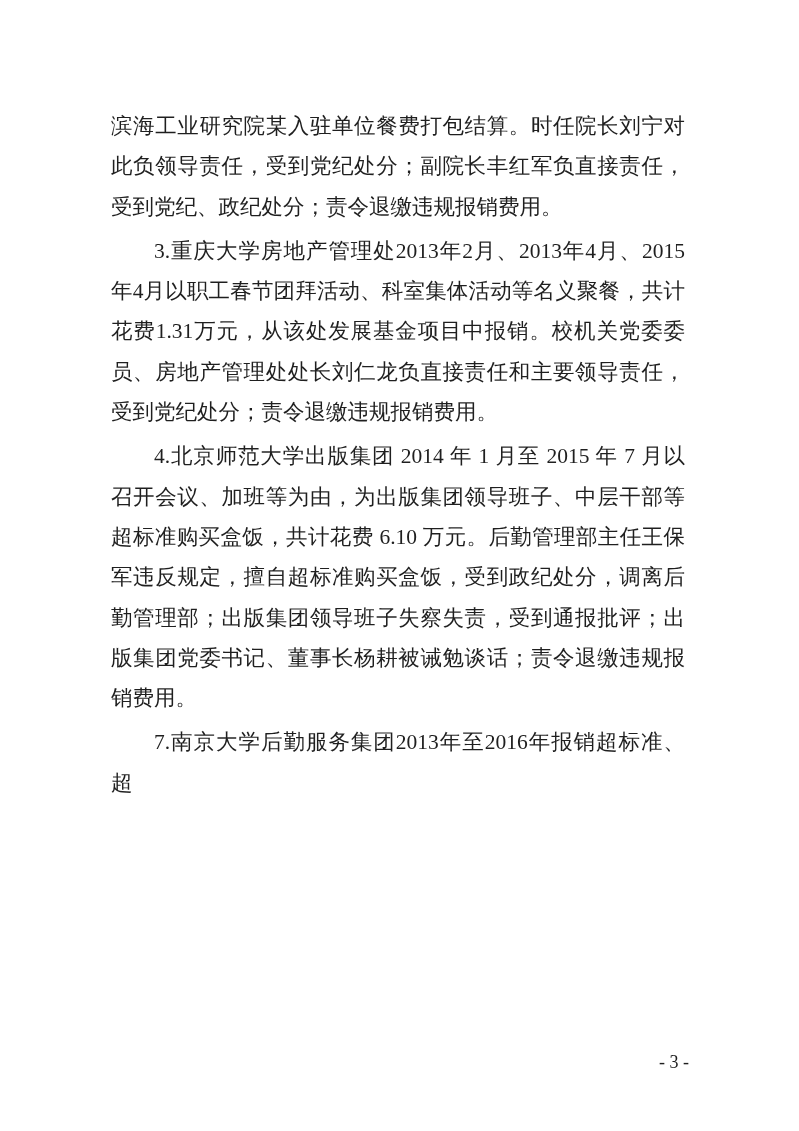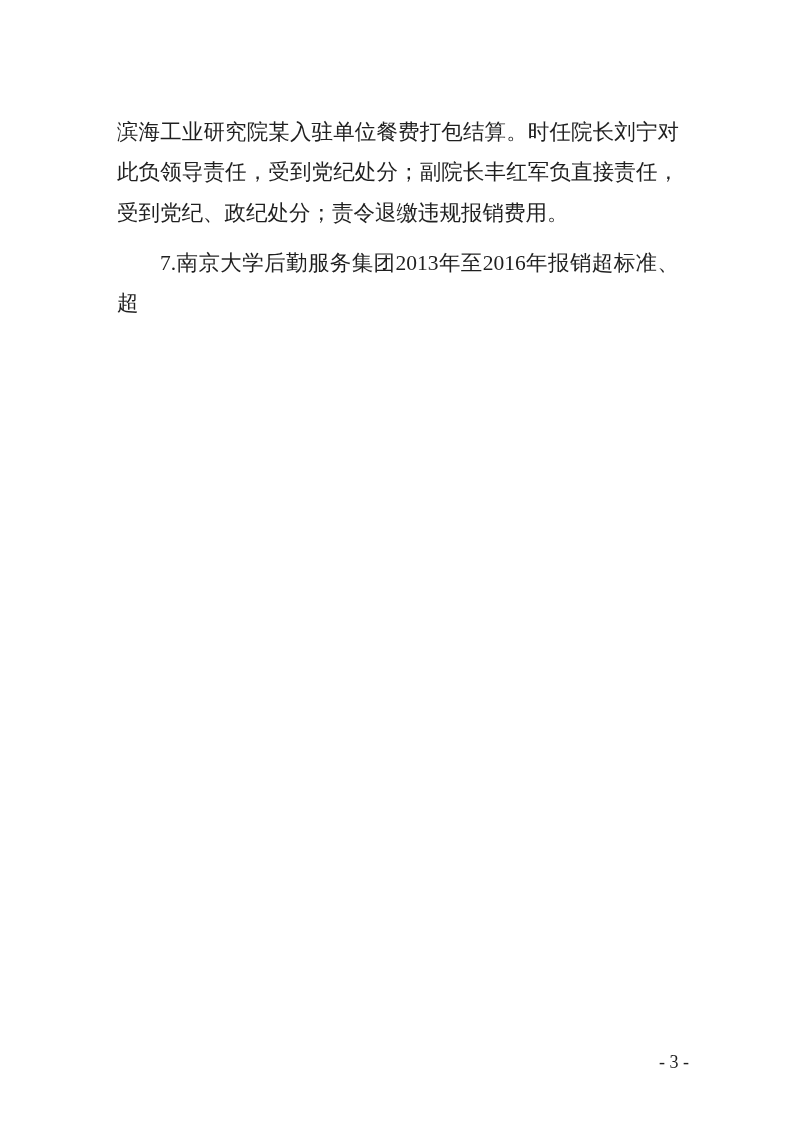--- a/index.html
+++ b/index.html
@@ -16,21 +16,21 @@
     font-family: "Liberation Serif", "DejaVu Serif", serif;
     color: #1f1f1f;
   }
   .body-text {
     position: absolute;
     left: 107px;
     top: 102px;
     width: 582px;
   }
   .para {
-    margin: 10px;
+    margin: 4px;
     padding: 0;
     font-size: 21.5px;
     line-height: 40.3px;
     text-align: justify;
     text-justify: inter-character;
     text-indent: 2em;
     word-break: break-all;
   }
   .para.no-indent {
     text-indent: 0;
@@ -49,16 +49,18 @@
     line-height: 24px;
     color: #1f1f1f;
   }
 </style>
 </head>
 <body>
 
 <div class="page">
   <div class="body-text">
     <p class="para no-indent">滨海工业研究院某入驻单位餐费打包结算。时任院长刘宁对此负领导责任，受到党纪处分；副院长丰红军负直接责任，受到党纪、政纪处分；责令退缴违规报销费用。</p>
+    <p class="para">3.重庆大学房地产管理处2013年2月、2013年4月、2015年4月以职工春节团拜活动、科室集体活动等名义聚餐，共计花费1.31万元，从该处发展基金项目中报销。校机关党委委员、房地产管理处处长刘仁龙负直接责任和主要领导责任，受到党纪处分；责令退缴违规报销费用。</p>
+    <p class="para">4.北京师范大学出版集团 2014 年 1 月至 2015 年 7 月以召开会议、加班等为由，为出版集团领导班子、中层干部等超标准购买盒饭，共计花费 6.10 万元。后勤管理部主任王保军违反规定，擅自超标准购买盒饭，受到政纪处分，调离后勤管理部；出版集团领导班子失察失责，受到通报批评；出版集团党委书记、董事长杨耕被诫勉谈话；责令退缴违规报销费用。</p>
     <p class="para">7.南京大学后勤服务集团2013年至2016年报销超标准、超</p>
   </div>
   <div class="footer">- 3 -</div>
 </div>
 
 </body></html>

